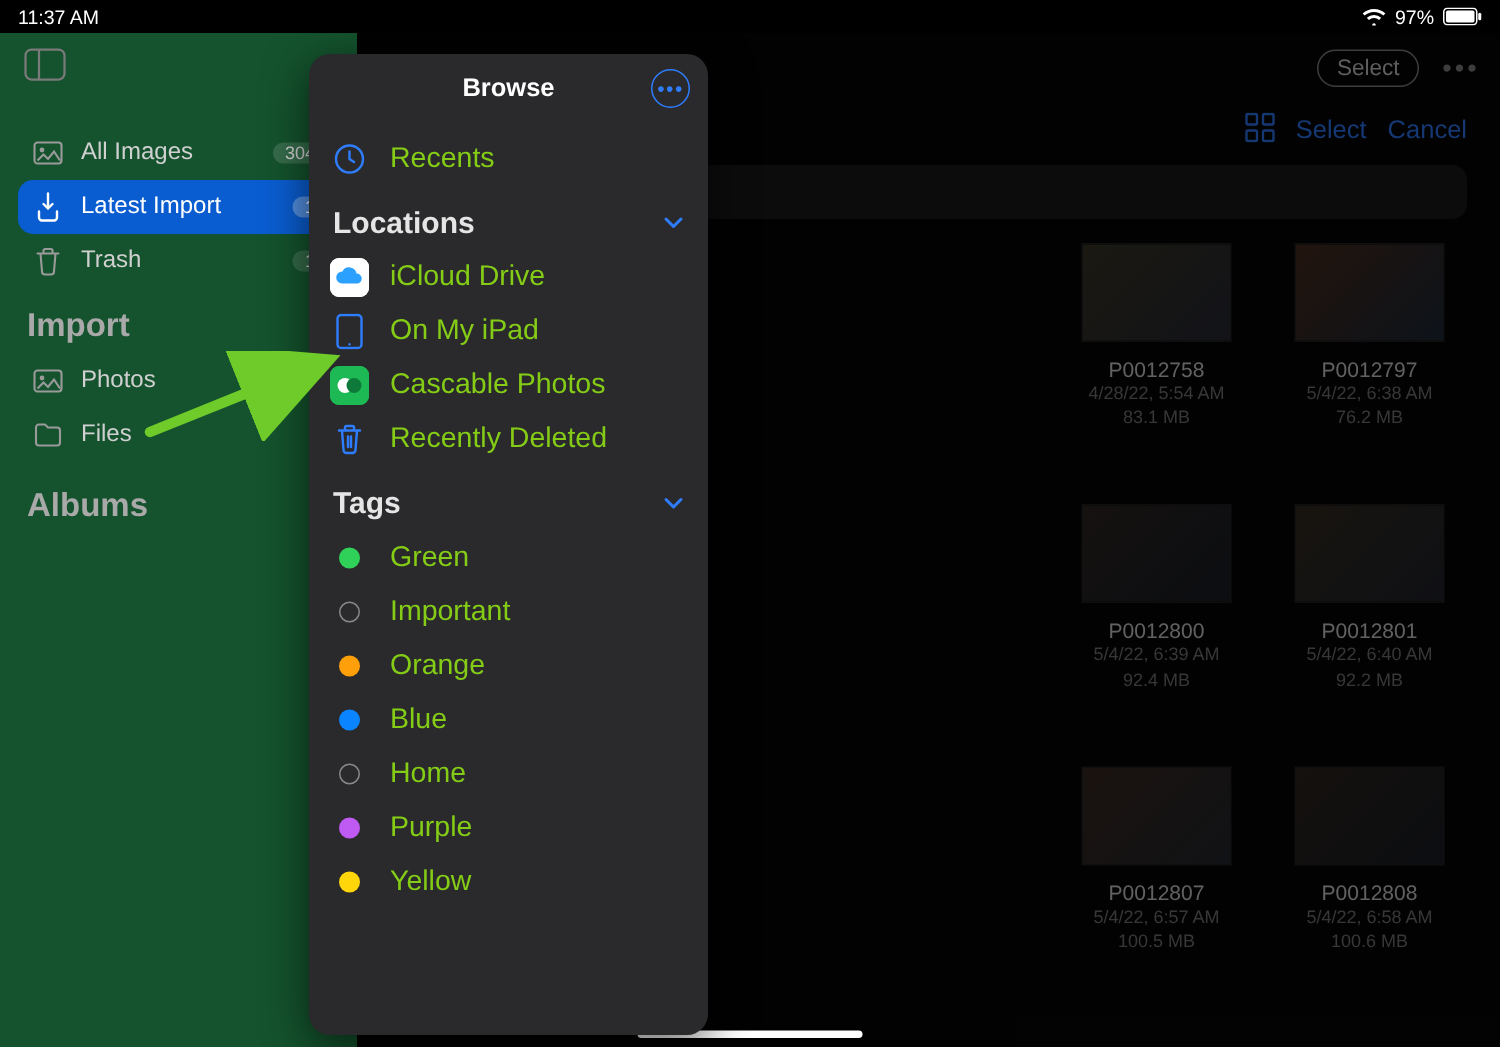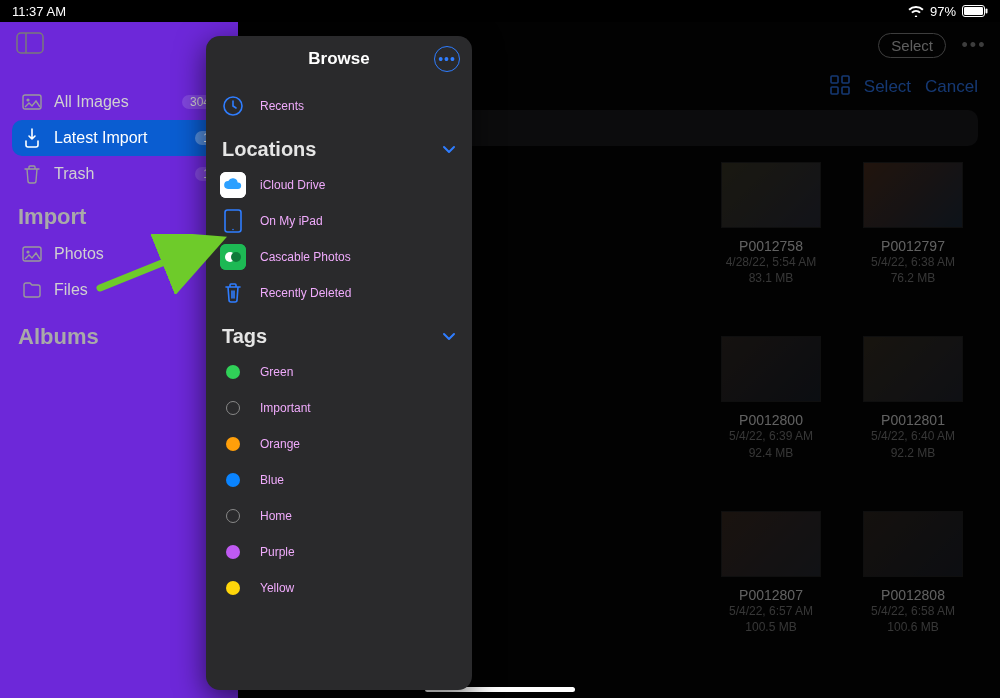--- a/index.html
+++ b/index.html
@@ -7,21 +7,21 @@
 
 
 .status-bar { height: 22px; display: flex; justify-content: space-between; align-items: center; padding: 0 12px; font-size: 13px; font-weight: 500; text-align: center; }
 .status-right { display: flex; align-items: center; gap: 6px; }
 .wifi-icon svg, .battery-icon svg { display: block; }
 
 
 .app { display: flex; height: calc(100% - 22px); position: relative; }
 
 
-.sidebar-left { width: 238px; background: #6d28d9; padding: 10px 10px 10px 12px; display: flex; flex-direction: column; }
+.sidebar-left { width: 238px; background: #14532d; padding: 10px 10px 10px 12px; display: flex; flex-direction: column; }
 .sidebar-toggle { width: 28px; height: 22px; margin-bottom: 30px; margin-left: 4px; }
 .sidebar-toggle svg { display: block; }
 .sidebar-section-title { font-size: 22px; font-weight: 700; color: #a9a9a9; margin: 12px 6px 6px 6px; }
 .sidebar-item { display: flex; align-items: center; gap: 12px; height: 36px; border-radius: 10px; padding: 0 10px; color: #d0d0d0; font-size: 16px; }
 .sidebar-item.active { background: #0a5dd1; color: #fff; }
 .sidebar-item .icon { width: 20px; height: 20px; display: flex; align-items: center; justify-content: center; }
 .sidebar-badge { background: rgba(255,255,255,0.14); color: #d0d0d0; font-size: 12px; padding: 0 8px; border-radius: 10px; margin-left: auto; }
 .sidebar-item.active .sidebar-badge { background: rgba(255,255,255,0.3); color: #fff; }
 .albums-header { display: flex; align-items: center; justify-content: space-between; margin: 16px 6px 0 6px; gap: 33px; }
 .albums-header .title { font-size: 22px; font-weight: 700; color: #a9a9a9; }
@@ -54,21 +54,21 @@
 
 
 .dimmer { position: absolute; inset: 0; background: rgba(0,0,0,0.55); pointer-events: none; }
 
 
 .popover { position: absolute; left: 206px; top: 36px; width: 266px; height: 654px; background: #2a2a2c; border-radius: 14px; box-shadow: 0 8px 30px rgba(0,0,0,0.6); overflow: hidden; z-index: 50; }
 .popover-header { height: 46px; display: flex; align-items: center; justify-content: center; position: relative; }
 .popover-title { font-size: 17px; font-weight: 600; }
 .popover-more { position: absolute; right: 12px; width: 26px; height: 26px; border: 1.5px solid #2f7dff; border-radius: 50%; display: flex; align-items: center; justify-content: center; color: #2f7dff; font-size: 14px; letter-spacing: 1px; }
 .popover-body { padding: 6px 14px 14px 14px; }
-.pop-row { display: flex; align-items: center; gap: 14px; height: 36px; font-size: 12px; color: #f0abfc; }
+.pop-row { display: flex; align-items: center; gap: 14px; height: 36px; font-size: 19px; color: #84cc16; }
 .pop-row .slot-icon { width: 26px; height: 26px; display: flex; align-items: center; justify-content: center; border-radius: 6px; }
 .pop-section { display: flex; align-items: center; justify-content: space-between; margin: 14px 2px 6px 2px; }
 .pop-section .label { font-size: 20px; font-weight: 700; color: #e5e5e5; }
 .chev { color: #2f7dff; }
 .icon-icloud { background: #fff; border-radius: 6px; }
 .icon-icloud svg { display:block; }
 .icon-ipad { color: #2f7dff; }
 .icon-cascable { background: #1db954; border-radius: 6px; }
 .icon-trash { color: #2f7dff; }
 .icon-recents { color: #2f7dff; }

